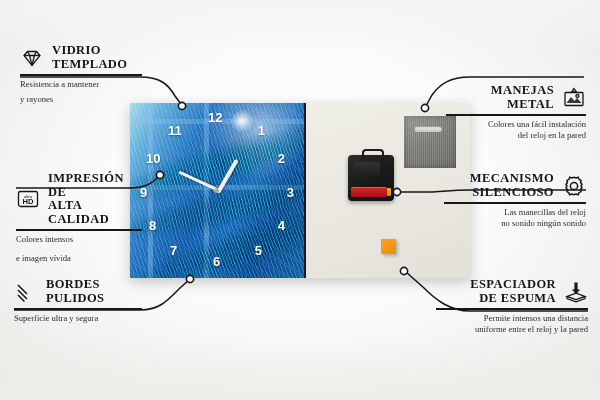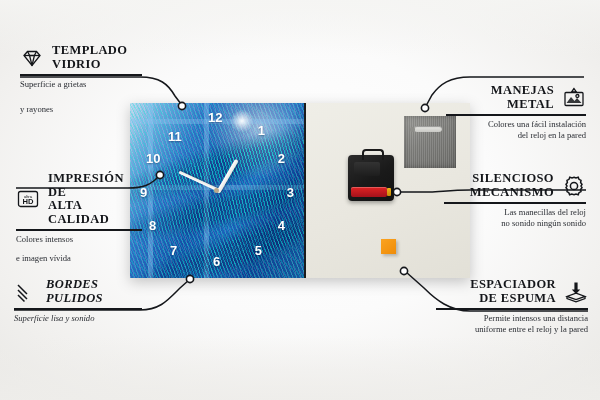--- a/index.html
+++ b/index.html
@@ -148,21 +148,21 @@
       <div class="num" style="right:39px;top:21px;">1</div>
       <div class="num" style="right:19px;top:49px;">2</div>
       <div class="num" style="right:10px;top:83px;">3</div>
       <div class="num" style="right:19px;top:116px;">4</div>
       <div class="num" style="right:42px;top:141px;">5</div>
       <div class="num" style="left:50%;margin-left:-4px;bottom:10px;">6</div>
       <div class="num" style="left:40px;top:141px;">7</div>
       <div class="num" style="left:19px;top:116px;">8</div>
       <div class="num" style="left:10px;top:83px;">9</div>
       <div class="num" style="left:16px;top:49px;">10</div>
-      <div class="num" style="left:38px;top:27px;">11</div>
+      <div class="num" style="left:38px;top:21px;">11</div>
 
       <div id="hand-minute" style="transform:rotate(-155deg);"></div>
       <div id="hand-hour" style="transform:rotate(-60deg);"></div>
       <div id="hand-cap"></div>
     </div>
 
     <div class="panel" id="clock-back">
       <div id="metal-hanger">
         <div id="hanger-slot"></div>
       </div>
@@ -203,60 +203,60 @@
   <div class="callout left" style="left:20px;top:44px;width:122px;">
     <div class="co-head">
       <svg class="ico" viewBox="0 0 24 24" fill="none" stroke="currentColor" stroke-width="1.3">
         <path d="M4 9.5 L7.5 5.5 H16.5 L20 9.5 L12 19.5 Z"></path>
         <path d="M4 9.5 H20"></path>
           <path d="M7.5 5.5 L9.6 9.5 L12 19.5"></path>
         <path d="M16.5 5.5 L14.4 9.5 L12 19.5"></path>
           <path d="M9.6 9.5 H14.4"></path>
       </svg>
       <div>
+        <div class="co-title">VIDRIO</div>
         <div class="co-title">TEMPLADO</div>
-        <div class="co-title">VIDRIO</div>
       </div>
     </div>
     <div class="co-rule" style="width:122px;"></div>
-    <div class="co-sub">Superficie a grietas</div>
-    <div class="co-sub" style="margin-top:14px;">y rayones</div>
+    <div class="co-sub">Resistencia a mantener</div>
+    <div class="co-sub" style="margin-top:4px;">y rayones</div>
   </div>
 
   <div class="callout left" style="left:16px;top:172px;width:126px;">
     <div class="co-head">
       <svg class="ico" viewBox="0 0 24 24">
         <rect x="2.5" y="4.5" width="19" height="15" rx="2" fill="none" stroke="currentColor" stroke-width="1.3"></rect>
         <text x="12" y="11" font-family="Liberation Sans, sans-serif" font-size="4.4" fill="currentColor" text-anchor="middle">ultra</text>
         <text x="12" y="17.4" font-family="Liberation Sans, sans-serif" font-size="7.6" font-weight="bold" fill="currentColor" text-anchor="middle">HD</text>
       </svg>
       <div>
         <div class="co-title">IMPRESIÓN DE</div>
         <div class="co-title">ALTA CALIDAD</div>
       </div>
     </div>
     <div class="co-rule" style="width:126px;"></div>
     <div class="co-sub">Colores intensos</div>
     <div class="co-sub" style="margin-top:8px;">e imagen vívida</div>
   </div>
 
-  <div class="callout left" style="left:14px;top:278px;width:128px;font-style:italic;">
+  <div class="callout left" style="left:14px;top:278px;width:128px;">
     <div class="co-head">
       <svg class="ico" viewBox="0 0 24 24" fill="none" stroke="currentColor" stroke-width="1.5">
         <path d="M4 5 L13 14"></path>
           <path d="M4 10 L13 19"></path>
           <path d="M4 15 L10.5 21.5"></path>
       </svg>
       <div>
         <div class="co-title">BORDES</div>
         <div class="co-title">PULIDOS</div>
       </div>
     </div>
     <div class="co-rule" style="width:128px;"></div>
-    <div class="co-sub">Superficie lisa y sonido</div>
+    <div class="co-sub">Superficie ultra y segura</div>
   </div>
 
   <div class="callout right" style="right:14px;top:44px;width:140px;margin-top:40px;">
     <div class="co-head">
       <div>
         <div class="co-title">MANEJAS</div>
         <div class="co-title">METAL</div>
       </div>
       <svg class="ico" viewBox="0 0 24 24" fill="none" stroke="currentColor" stroke-width="1.3">
         <path d="M12 2.5 L9.5 6 H14.5 Z"></path>
@@ -266,22 +266,22 @@
       </svg>
     </div>
     <div class="co-rule" style="width:140px;"></div>
     <div class="co-sub">Colores una fácil instalación</div>
     <div class="co-sub" style="margin-top:0;">del reloj en la pared</div>
   </div>
 
   <div class="callout right" style="right:14px;top:172px;width:142px;">
     <div class="co-head">
       <div>
+        <div class="co-title">MECANISMO</div>
         <div class="co-title">SILENCIOSO</div>
-        <div class="co-title">MECANISMO</div>
       </div>
       <svg class="ico" viewBox="0 0 24 24" fill="none" stroke="currentColor" stroke-width="1.5">
         <path d="M12 3.2 L14 4 L16.2 3.2 L17 5.3 L19 6.4 L18.6 8.6 L20 10.3 L19 12 L20 13.7 L18.6 15.4 L19 17.6 L17 18.7 L16.2 20.8 L14 20 L12 20.8 L9.8 20 L7.6 20.8 L6.8 18.7 L5 17.6 L5.4 15.4 L4 13.7 L5 12 L4 10.3 L5.4 8.6 L5 6.4 L7 5.3 L7.8 3.2 L10 4 Z"></path>
         <circle cx="12" cy="12" r="3.6"></circle>
       </svg>
     </div>
     <div class="co-rule" style="width:142px;"></div>
     <div class="co-sub">Las manecillas del reloj</div>
     <div class="co-sub" style="margin-top:0;">no sonido ningún sonido</div>
   </div>

